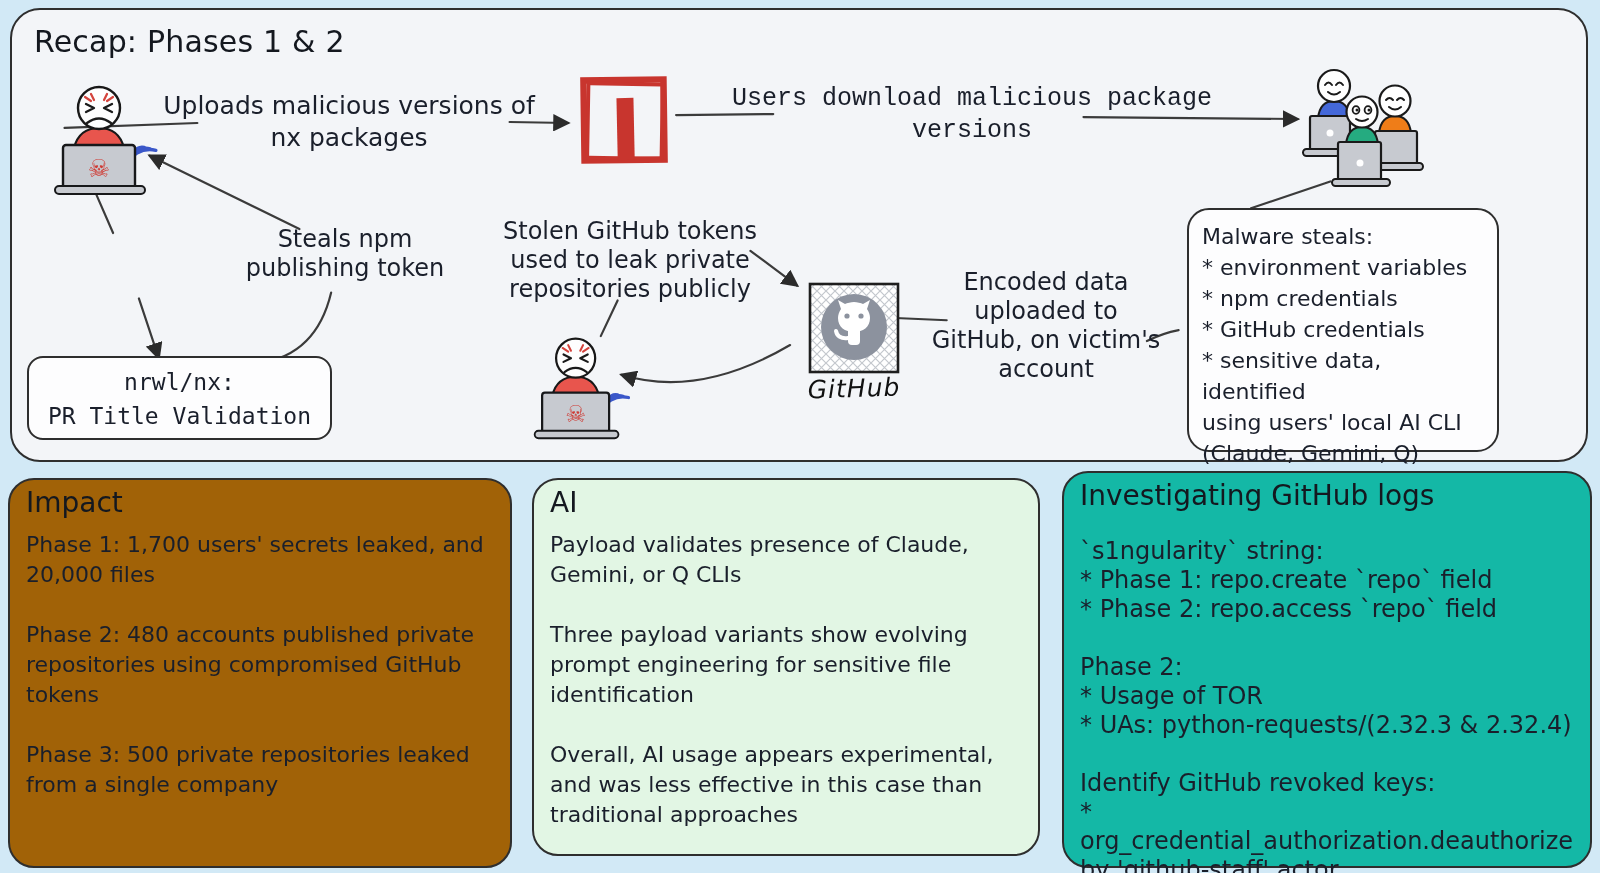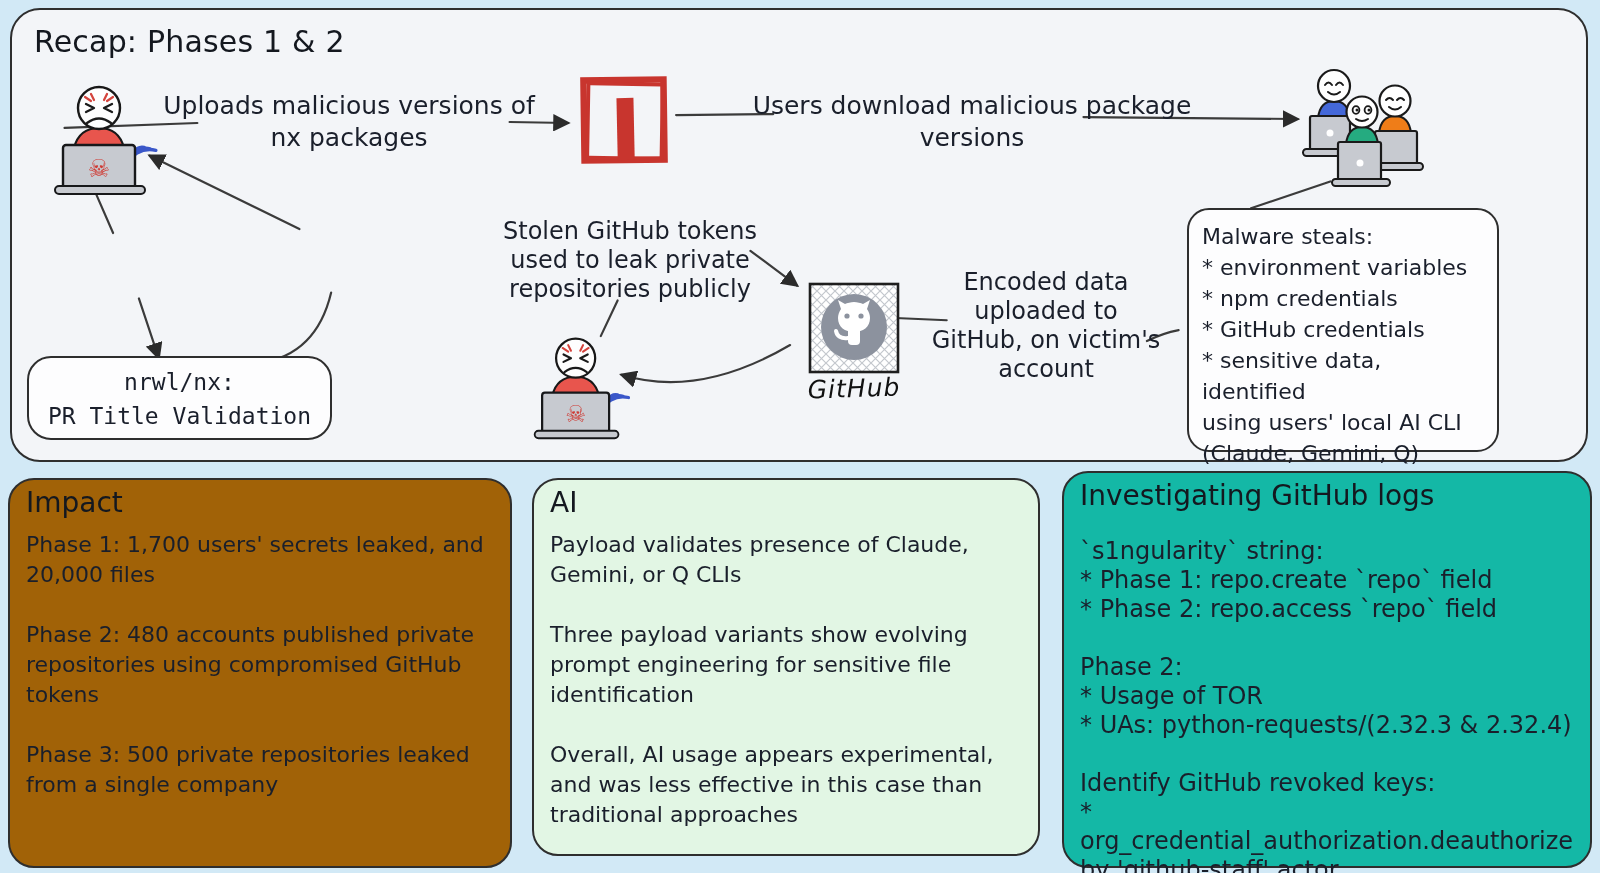--- a/index.html
+++ b/index.html
@@ -25,21 +25,21 @@
     position:absolute;transform:translateX(-50%);
     text-align:center;white-space:pre;color:#1a1f2b;
   }
   .lab-lg{font-size:25px;line-height:32px;}
   .lab-md{font-size:24px;line-height:29px;}
   .wbox{
     position:absolute;box-sizing:border-box;background:#fdfdfe;
     border:2px solid #2e2e2e;border-radius:20px;
   }
   .nrwl{
-    left:15px;top:346px;width:305px;height:84px;border-radius:24px;
+    left:15px;top:346px;width:305px;height:84px;border-radius:16px;
     font-family:"DejaVu Sans Mono","Liberation Mono",monospace;
     font-size:23px;line-height:34px;text-align:center;
     padding-top:7px;white-space:pre;
   }
   .malware{
     left:1175px;top:198px;width:312px;height:244px;
     font-size:22px;line-height:31px;padding:11px 8px 0 13px;
     white-space:pre-line;border-radius:22px;
   }
   .icon-abs{position:absolute;}
@@ -163,22 +163,24 @@
         </g>
         <rect x="26" y="52" width="43" height="38" rx="2" fill="#c7cad0" stroke="#1a1a1a" stroke-width="2.2"></rect>
         <circle cx="48" cy="73" r="3.5" fill="#fff"></circle>
         <rect x="20" y="89" width="58" height="7" rx="3.5" fill="#c7cad0" stroke="#1a1a1a" stroke-width="2"></rect>
       </g>
     </svg>
   </div>
 
   <div class="dlabel lab-lg" style="left:337px;top:80px;">Uploads malicious versions of
 nx packages</div>
-  <div class="dlabel lab-lg" style="left:960px;top:80px;">Users download malicious package
+  <div class="dlabel lab-lg" style="left:960px;top:73px;font-family:Liberation Mono, monospace;">Users download malicious package
 versions</div>
+  <div class="dlabel lab-md" style="left:333px;top:215px;">Steals npm
+publishing token</div>
   <div class="dlabel lab-md" style="left:1034px;top:258px;">Encoded data
 uploaded to
 GitHub, on victim's
 account</div>
   <div class="dlabel lab-md" style="left:618px;top:207px;">Stolen GitHub tokens
 used to leak private
 repositories publicly</div>
 
   <div class="wbox nrwl">nrwl/nx:
 PR Title Validation</div>

